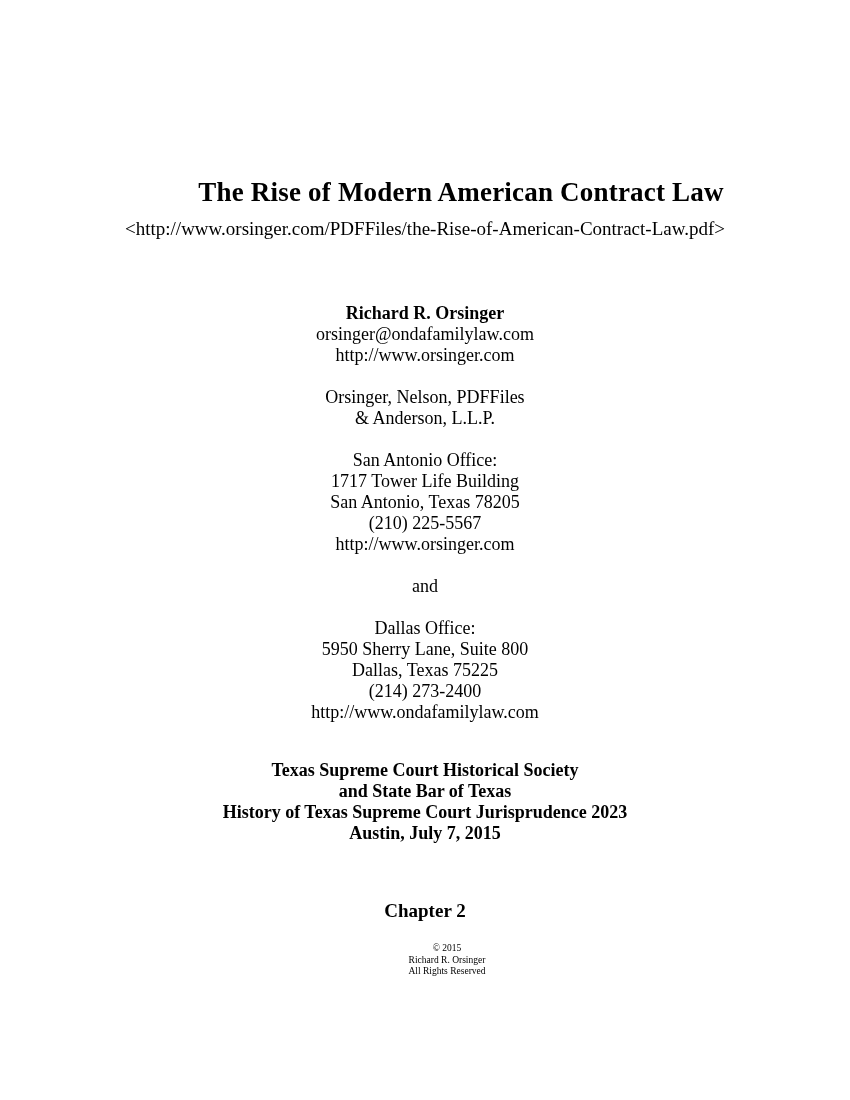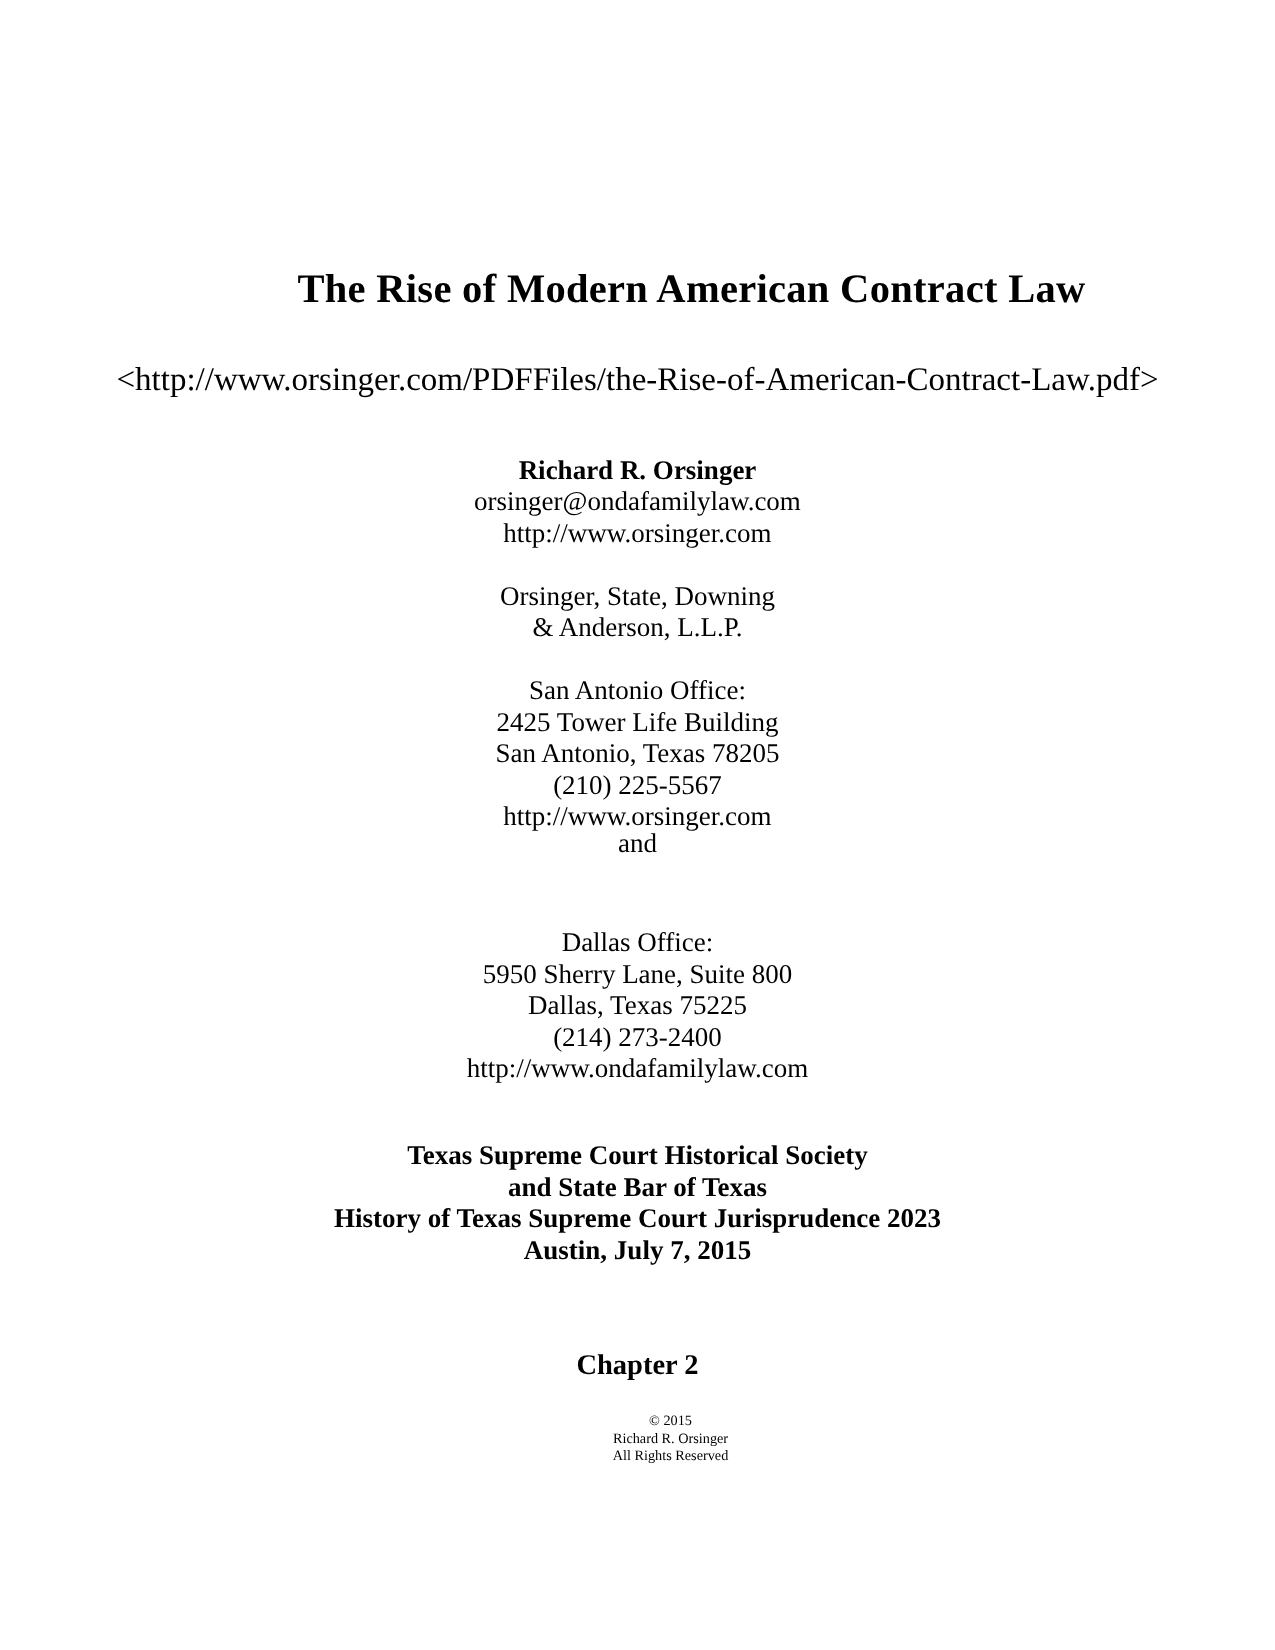--- a/index.html
+++ b/index.html
@@ -24,35 +24,35 @@
     text-align: center;
   }
   .doc-title {
     top: 177px;
     font-size: 27px;
     font-weight: bold;
     letter-spacing: 0.2px;
     padding-left: 36px;
   }
   .source-url {
-    top: 240px;
-    font-size: 22px;
+    top: 218px;
+    font-size: 19px;
   }
   .body-text {
     font-size: 18px;
   }
   .body-text .line {
     height: 21px;
     line-height: 21px;
     white-space: nowrap;
   }
   .author-block   { top: 303px; }
   .firm-block     { top: 387px; }
   .sa-office-block{ top: 450px; }
-  .and-separator  { top: 552px; }
+  .and-separator  { top: 576px; }
   .dallas-office-block { top: 618px; text-align: center; }
   .event-block    { top: 760px; font-weight: bold; }
   .bold { font-weight: bold; }
   .chapter-heading {
     top: 889px;
     font-size: 19px;
     font-weight: bold;
     margin-top: 11px;
   }
   .copyright-block {
@@ -74,27 +74,27 @@
 
   <div class="centered source-url">&lt;http://www.orsinger.com/PDFFiles/the-Rise-of-American-Contract-Law.pdf&gt;</div>
 
   <div class="centered body-text author-block">
     <div class="line bold">Richard R. Orsinger</div>
     <div class="line">orsinger@ondafamilylaw.com</div>
     <div class="line">http://www.orsinger.com</div>
   </div>
 
   <div class="centered body-text firm-block">
-    <div class="line">Orsinger, State, Downing</div>
+    <div class="line">Orsinger, Nelson, PDFFiles</div>
     <div class="line">&amp; Anderson, L.L.P.</div>
   </div>
 
   <div class="centered body-text sa-office-block">
     <div class="line">San Antonio Office:</div>
-    <div class="line">2425 Tower Life Building</div>
+    <div class="line">1717 Tower Life Building</div>
     <div class="line">San Antonio, Texas 78205</div>
     <div class="line">(210) 225-5567</div>
     <div class="line">http://www.orsinger.com</div>
   </div>
 
   <div class="centered body-text and-separator">
     <div class="line">and</div>
   </div>
 
   <div class="centered body-text dallas-office-block">

